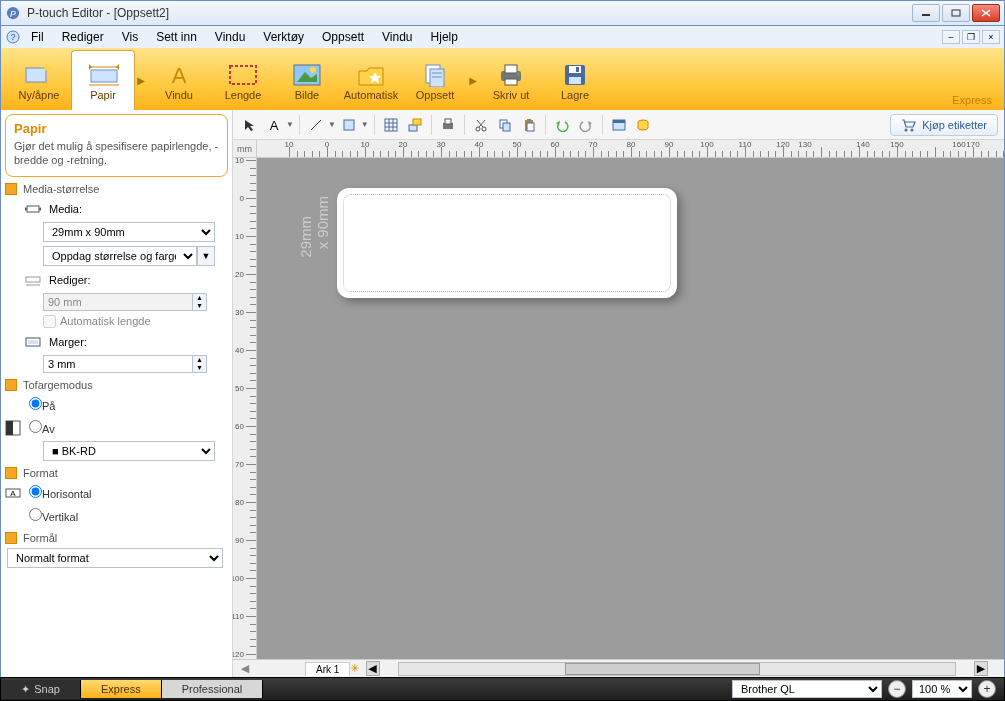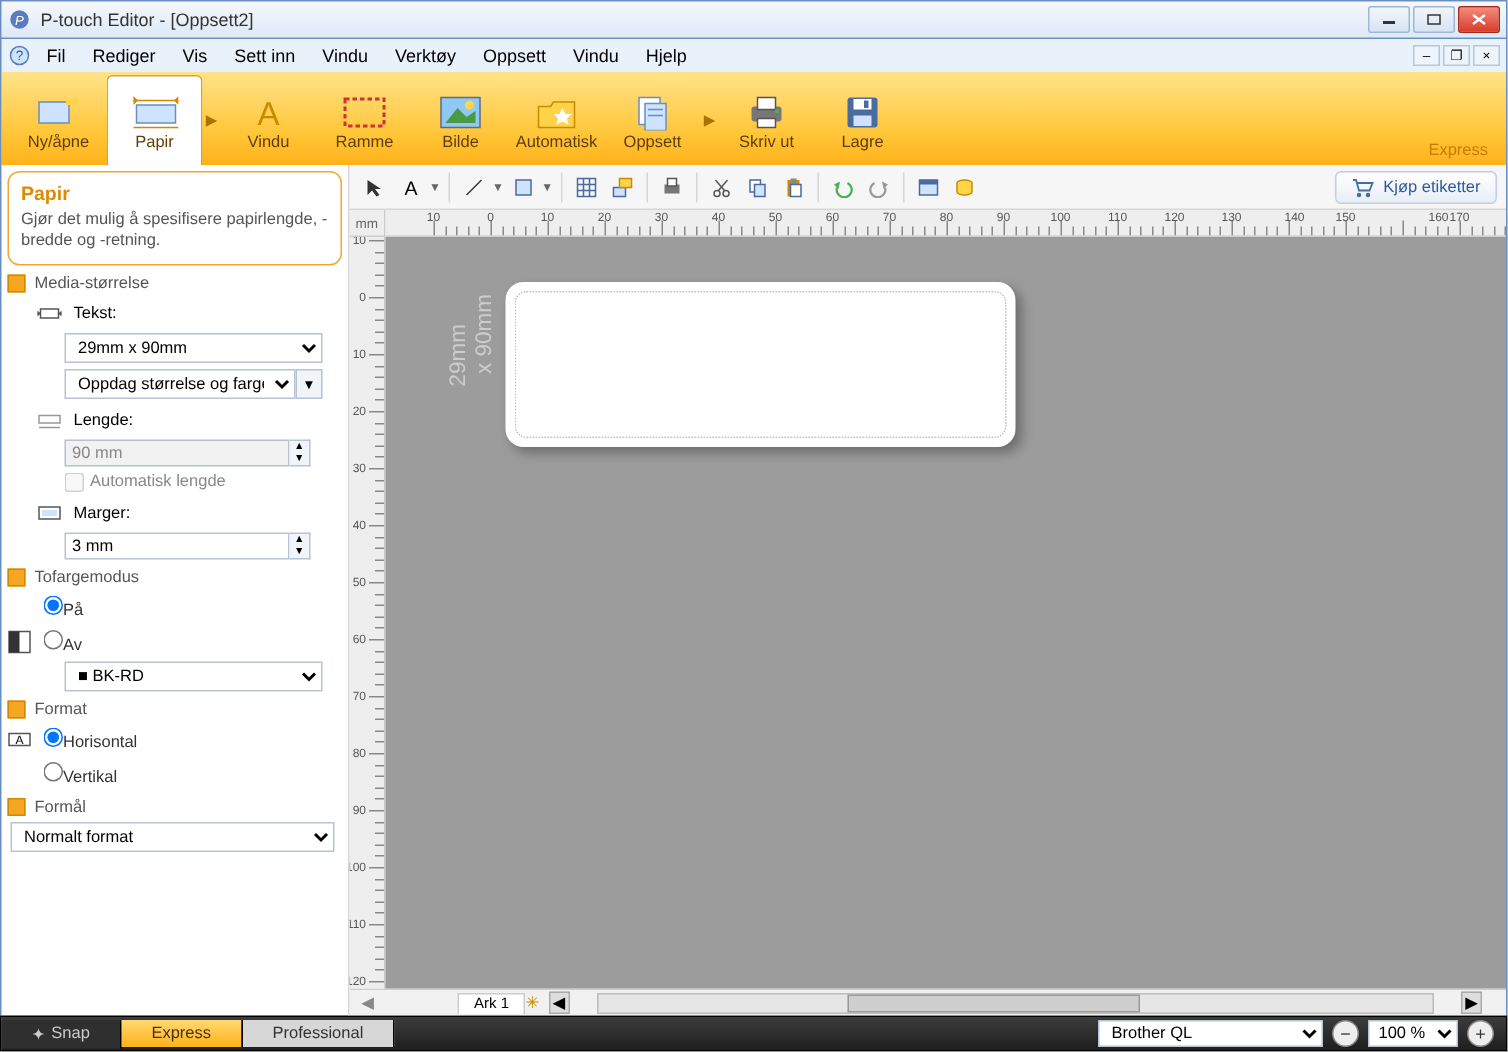--- a/index.html
+++ b/index.html
@@ -174,21 +174,21 @@
           </svg>
         </span>
       <span>Vindu</span>
     </div>
     <div class="rb-btn">
       <span class="ico">
           <svg width="30" height="22">
             <rect x="2" y="2" width="26" height="18" fill="none" stroke="#c33" stroke-width="2" stroke-dasharray="3 2"></rect>
           </svg>
         </span>
-      <span>Ramme</span>
+      <span>Lengde</span>
     </div>
     <div class="rb-btn">
       <span class="ico">
           <svg width="28" height="22">
             <rect x="1" y="1" width="26" height="20" fill="#8fc8f0" stroke="#668"></rect>
             <polygon points="4,18 12,8 18,14 24,10 24,18" fill="#4a9943"></polygon>
             <circle cx="20" cy="6" r="3" fill="#ffd54a"></circle>
           </svg>
         </span>
       <span>Bilde</span>
@@ -256,41 +256,41 @@
         <span class="ic">
             <svg width="18" height="18">
               <rect x="3" y="6" width="12" height="6" fill="none" stroke="#555"></rect>
               <line x1="1" y1="9" x2="3" y2="9" stroke="#555"></line>
               <line x1="15" y1="9" x2="17" y2="9" stroke="#555"></line>
               <polygon points="1,7 1,11 3,9" fill="#555"></polygon>
               <polygon points="17,7 17,11 15,9" fill="#555"></polygon>
             </svg>
           </span>
         <div style="flex:1">
-            <div class="lab">Tekst:</div>
+            <div class="lab">Media:</div>
           </div>
       </div>
       <select class="wide"><option>29mm x 90mm</option></select>
       <div style="height:4px"></div>
       <div style="display:flex">
           <select class="wide" style="width:154px"><option>Oppdag størrelse og farger</option></select>
           <button style="width:18px;border:1px solid #b7c3d3;background:#f1f4f8;font-size:9px">▼</button>
         </div>
     </div>
 
     <div class="field-col">
       <div class="sp-row" style="margin-left:0">
         <span class="ic">
             <svg width="18" height="14">
               <rect x="2" y="4" width="14" height="5" fill="none" stroke="#999"></rect>
               <line x1="2" y1="12" x2="16" y2="12" stroke="#999"></line>
             </svg>
           </span>
         <div style="flex:1">
-            <div class="lab">Lengde:</div>
+            <div class="lab">Rediger:</div>
           </div>
       </div>
       <div class="spin">
           <input type="text" class="narrow" disabled="" value="90 mm" style="">
           <div class="arrows">
             <span>▲</span>
             <span>▼</span>
           </div>
         </div>
       <div class="chk" style="margin-top:4px">
@@ -547,21 +547,21 @@
           <div class="tick" style="left:503.2px"></div>
           <div class="tick" style="left:510.8px"></div>
           <div class="tick" style="left:518.4px"></div>
           <div class="tick major" style="left:526px"></div>
           <div class="lbl" style="left:526px">120</div>
           <div class="tick" style="left:533.6px"></div>
           <div class="tick" style="left:541.2px"></div>
           <div class="tick" style="left:548.8px"></div>
           <div class="tick" style="left:556.4px"></div>
           <div class="tick major" style="left:564px"></div>
-          <div class="lbl" style="left:564px">130</div>
+          <div class="lbl" style="left:548px">130</div>
           <div class="tick" style="left:571.6px"></div>
           <div class="tick" style="left:579.2px"></div>
           <div class="tick" style="left:586.8px"></div>
           <div class="tick" style="left:594.4px"></div>
           <div class="tick major" style="left:602px"></div>
           <div class="lbl" style="left:606px">140</div>
           <div class="tick" style="left:609.6px"></div>
           <div class="tick" style="left:617.2px"></div>
           <div class="tick" style="left:624.8px"></div>
           <div class="tick" style="left:632.4px"></div>

